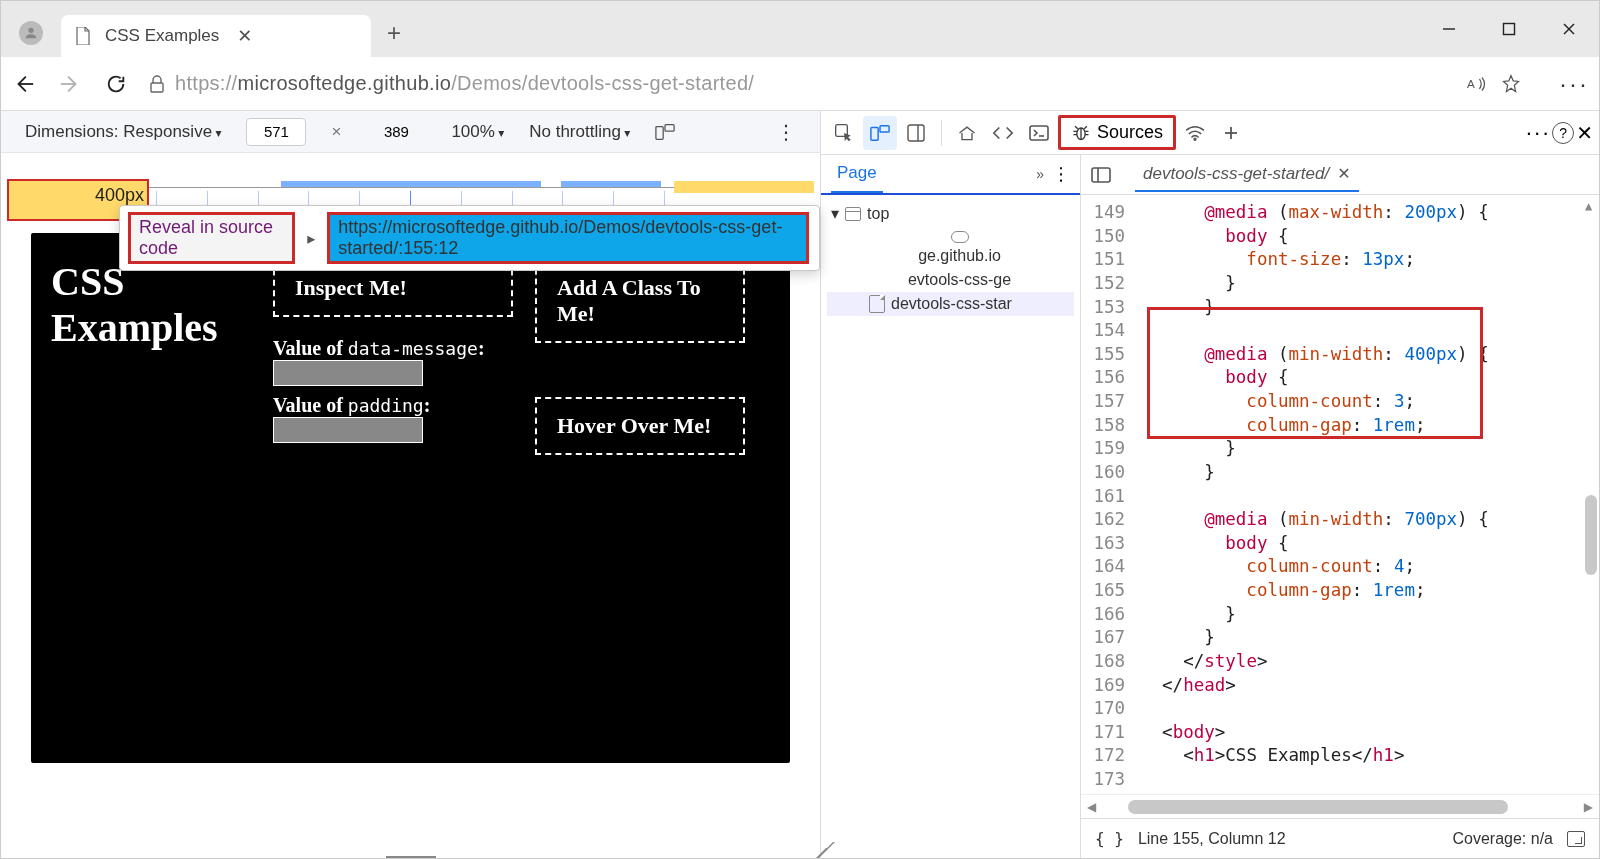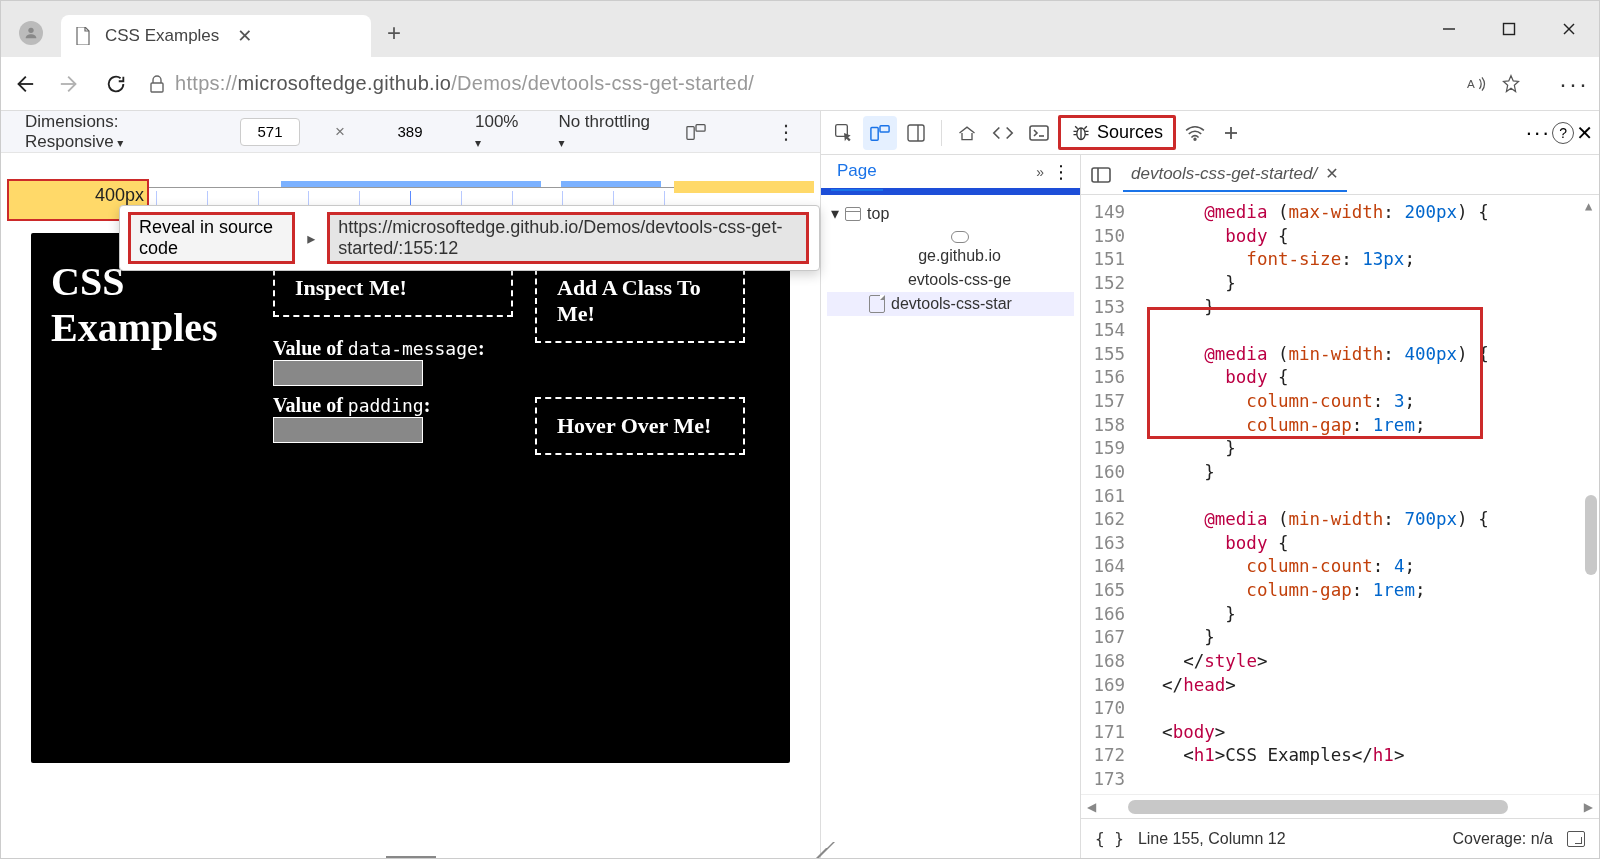--- a/index.html
+++ b/index.html
@@ -29,21 +29,21 @@
   .pill { border-radius: 20px; display:flex; align-items:center; gap: 14px; padding: 6px 16px; }
   .pill .icon { color:#555; }
   .dots { font-size: 24px; letter-spacing: 2px; color:#333; }
   
   
   .body { flex:1; display:flex; background:#fff; overflow:hidden;}
   .left { flex: 0 0 820px; display:flex; flex-direction:column; border-right:1px solid #ddd; position:relative;}
   .right { flex:1; display:flex; flex-direction:column; }
 
   
-  .devtoolbar { height: 42px; display:flex; align-items:center; gap: 35px; padding: 0 24px; background:#f5f6fa; border-bottom:1px solid #e5e5e5; font-size:17px; color:#333; }
+  .devtoolbar { height: 42px; display:flex; align-items:center; gap: 25px; padding: 0 24px; background:#f5f6fa; border-bottom:1px solid #e5e5e5; font-size:17px; color:#333; }
   .dimw { width: 60px; height: 28px; text-align:center; border:1px solid #ccc; border-radius:4px; background:#fff; font-size:15px; padding:2px; }
   .devtoolbar .sep { color:#777; }
   .devtoolbar .drop::after { content: " ▾"; font-size:12px; }
   .devtoolbar .spacer { flex:1; }
   .kebab { font-size:20px; }
   .devmode { width:20px; height:18px; }
 
   
   .rulerzone { background:#fff; height:70px; position:relative; }
   .seg-blue { position:absolute; top:28px; height:6px; background:#7bb1ff; }
@@ -51,23 +51,23 @@
   .ruler-line { position:absolute; top:34px; left:6px; right:6px; height:1px; background:#999;}
   .ruler-fill-left { position:absolute; top:26px; left:6px; width:142px; height:42px; background:#ffd969; border:2px solid #cc2a2a; }
   .ruler-fill-right { position:absolute; top:28px; right:6px; width:140px; height:12px; background:#ffd969; }
   .px-label { position:absolute; top:32px; left:94px; font-size:18px; color:#222; }
   .ticks-below { position:absolute; top:38px; left:130px; right:130px; height:30px; display:flex; justify-content:space-around;}
   .ticks-below i { width:1px; background:#b8c9ff; height:24px; }
   .ticks-below i.long { background:#5a8aff; height:28px;}
 
   
   .tooltip-row { position:absolute; top:52px; left:118px; display:flex; align-items:center; gap:12px; background:#fff; border:1px solid #c8c8c8; border-radius:4px; box-shadow:0 4px 12px rgba(0,0,0,.18); padding:6px 10px 6px 8px; z-index:5;}
-  .tooltip-row .chip { border:3px solid #cc2a2a; padding:2px 8px; font-size:18px; color:#000000; background:#f4f4f4; }
+  .tooltip-row .chip { border:3px solid #cc2a2a; padding:2px 8px; font-size:18px; color:#701a75; background:#f4f4f4; }
   .tooltip-row .arrow { color:#555; }
-  .tooltip-row .path { border:3px solid #cc2a2a; padding:2px 8px; font-size:18px; color:#333; background:#e5e5e5; font-family:inherit; }
+  .tooltip-row .path { border:3px solid #cc2a2a; padding:2px 8px; font-size:18px; color:#333; background:#0ea5e9; font-family:inherit; }
 
   
   .preview { margin: 10px 30px 10px 30px; background:#000; color:#fff; height:530px; padding:26px 20px; display:flex; gap:22px; position:relative; border-radius:2px;}
   .preview h1 { font-family: Georgia, "Times New Roman", serif; font-weight:bold; font-size:40px; line-height:1.15; width:200px; }
   .col { display:flex; flex-direction:column; gap:20px; }
   .dashbox { border:2px dashed #fff; padding:14px 20px; font-family: Georgia, serif; font-weight:bold; font-size:22px; color:#fff; }
   .lbl { font-family: Georgia, serif; font-weight:bold; font-size:20px; }
   .lbl .mono { font-family: "Consolas", monospace; font-size:18px; font-weight:normal;}
   .graybox { width:150px; height:26px; background:#888; border:1px solid #fff; }
   .vgutter { position:absolute; right:-20px; top:210px; width:10px; height:120px; background:#fff; }
@@ -83,37 +83,37 @@
   .dt-ic.active { background:#e5f0ff; color:#1a73e8;}
   .dt-tab-src { display:flex; align-items:center; gap:6px; padding:4px 10px; border:3px solid #cc2a2a; border-radius:2px; font-size:18px;}
   .dt-tab-src .bug { width:20px; height:20px; }
   .dt-top .spacer { flex:1; }
   .dt-top .kebab2 { font-size:22px; letter-spacing:1px; }
   .dt-top .help { width:22px;height:22px;border:1.5px solid #555;border-radius:50%;display:flex;align-items:center;justify-content:center;font-size:14px;}
   .dt-top .close { font-size:20px; }
 
   .dt-body { flex:1; display:flex; overflow:hidden;}
   .dt-nav { width:260px; border-right:1px solid #ddd; display:flex; flex-direction:column;}
-  .dt-nav-tabs { height:40px; display:flex; align-items:center; border-bottom:7px solid #1d4ed8; padding:0 10px; gap:8px;}
+  .dt-nav-tabs { height:40px; display:flex; align-items:center; border-bottom:2px solid #1d4ed8; padding:0 10px; gap:8px;}
   .dt-nav-tabs .page { color:#1a73e8; border-bottom:2px solid #1a73e8; padding:8px 6px; font-size:17px;}
   .dt-nav-tabs .chev { margin-left:auto; color:#555; font-size:14px;}
   .dt-nav-tabs .k3 { font-size:18px; }
   .tree { padding:6px 6px; font-size:16px; color:#333; }
   .tree .row { display:flex; align-items:center; gap:6px; padding:3px 4px;}
   .tree .ind1 { padding-left:22px;flex-direction:column;}
   .tree .ind2 { padding-left:42px;}
   .tree .sel { background:#eef; }
   .filei { width:16px;height:18px;border:1px solid #888;border-radius:2px;position:relative;}
   .filei::before{content:"";position:absolute;top:-1px;right:-1px;border-left:5px solid #fff;border-bottom:5px solid #888;width:0;height:0;}
   .cloudi{width:18px;height:12px;border:1px solid #888;border-radius:8px;position:relative;top:2px;}
   .winfr{width:16px;height:14px;border:1px solid #888;border-radius:2px;position:relative;}
   .winfr::before{content:"";position:absolute;top:3px;left:0;right:0;height:1px;background:#888;}
 
   .dt-editor { flex:1; display:flex; flex-direction:column; }
-  .ed-tabs { height:40px; display:flex; align-items:center; gap:10px; border-bottom:1px solid #ddd; padding:0 10px;}
+  .ed-tabs { height:40px; display:flex; align-items:center; gap:22px; border-bottom:1px solid #ddd; padding:0 10px;}
   .ed-tabs .ham { width:22px; color:#555;}
   .ed-tab { display:flex; align-items:center; gap:8px; padding:6px 8px; font-size:17px; color:#555; border-bottom:2px solid #1a73e8; font-style:italic;}
   .ed-tab .x { font-size:16px; font-style:normal;}
   .ed-body { flex:1; display:flex; font-family:Consolas,monospace; font-size:17.5px; position:relative; overflow:hidden;}
   .gutter { width:52px; text-align:right; color:#888; padding:6px 8px 6px 0; user-select:none; line-height:1.35;}
   .code { flex:1; padding:6px 0 6px 8px; white-space:pre; line-height:1.35; color:#222;}
   .kw-at { color:#b04; }
   .kw-tag { color:#b04;}
   .num { color:#0066cc;}
   .prop { color:#c2410c;}

